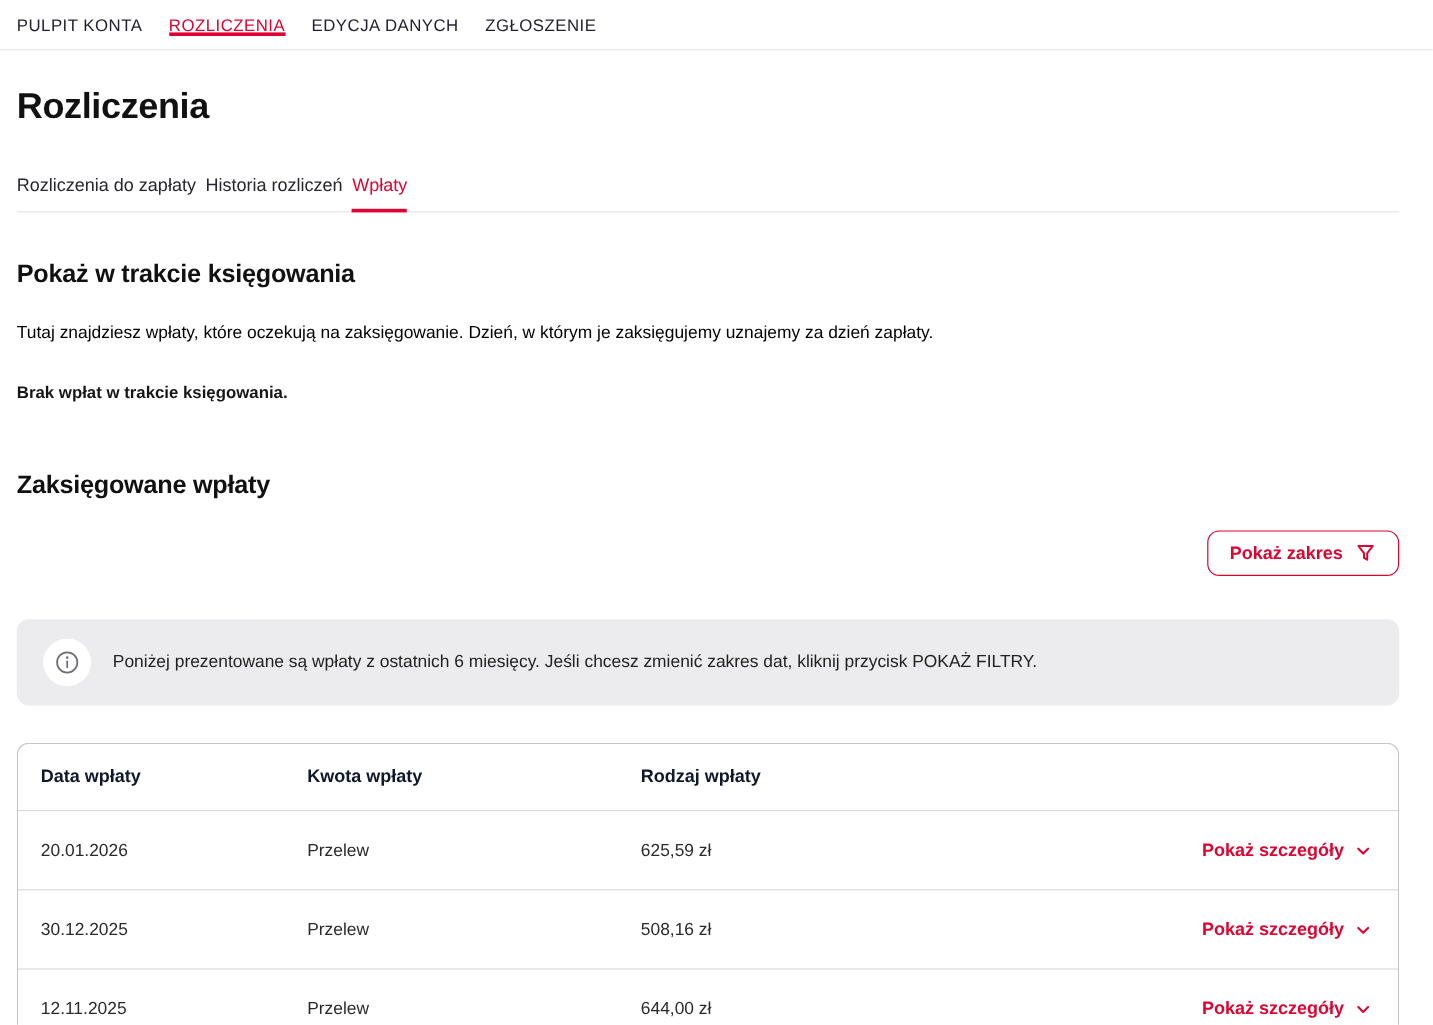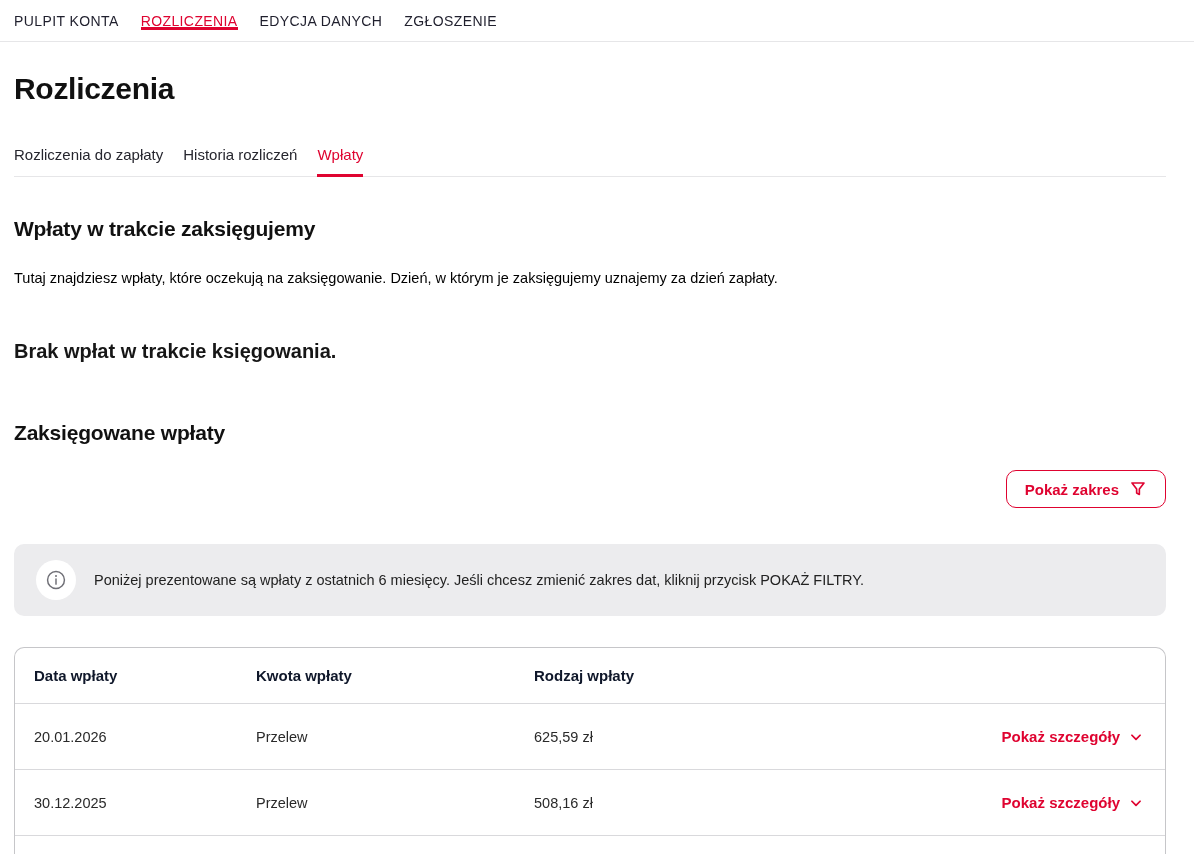--- a/index.html
+++ b/index.html
@@ -54,21 +54,21 @@
     font-size: 30px;
     font-weight: 700;
     color: #111;
     letter-spacing: -0.3px;
   }
 
   
   .tabs {
     margin-top: 40px;
     display: flex;
-    gap: 20px;
+    gap: 8px;
     border-bottom: 1px solid var(--divider);
     text-align: right;
   }
   .tab {
     position: relative;
     padding-bottom: 13px;
     font-size: 15px;
     color: #26262e;
     cursor: pointer;
     white-space: nowrap;
@@ -90,22 +90,22 @@
     letter-spacing: -0.2px;
   }
   .pending-heading { margin-top: 40px; }
   .pending-description {
     margin-top: 27px;
     font-size: 14.5px;
     line-height: 20px;
     color: #000000;
   }
   .empty-message {
-    margin-top: 52px;
-    font-size: 20px;
+    margin-top: 31px;
+    font-size: 14px;
     font-weight: 700;
     color: #161616;
   }
   .booked-heading { margin-top: 58px; }
 
   
   .filter-row {
     margin-top: 25px;
     display: flex;
     justify-content: flex-end;
@@ -210,21 +210,21 @@
 
   <h1 class="page-title">Rozliczenia</h1>
 
   <div class="tabs">
     <div class="tab">Rozliczenia do zapłaty</div>
     <div class="tab">Historia rozliczeń</div>
     <div class="tab active">Wpłaty</div>
   </div>
 
   <section>
-    <h2 class="section-heading pending-heading">Wpłaty w trakcie zaksięgujemy</h2>
+    <h2 class="section-heading pending-heading">Pokaż w trakcie księgowania</h2>
     <p class="pending-description">Tutaj znajdziesz wpłaty, które oczekują na zaksięgowanie. Dzień, w którym je zaksięgujemy uznajemy za dzień zapłaty.</p>
     <p class="empty-message">Brak wpłat w trakcie księgowania.</p>
   </section>
 
   <section>
     <h2 class="section-heading booked-heading">Zaksięgowane wpłaty</h2>
 
     <div class="filter-row">
       <button class="filter-button">
         <span>Pokaż zakres</span>

